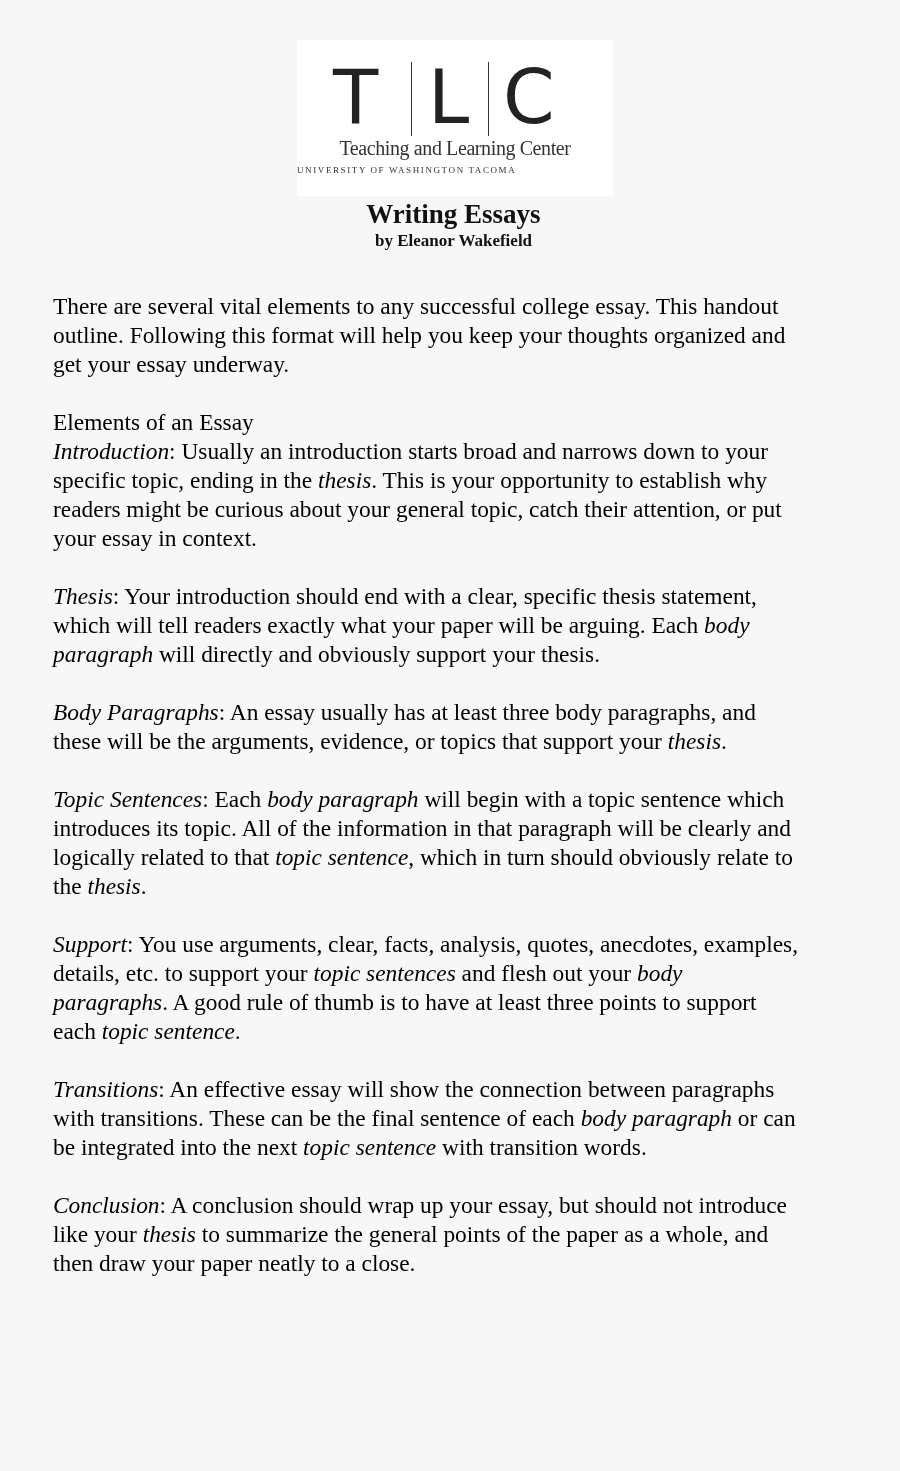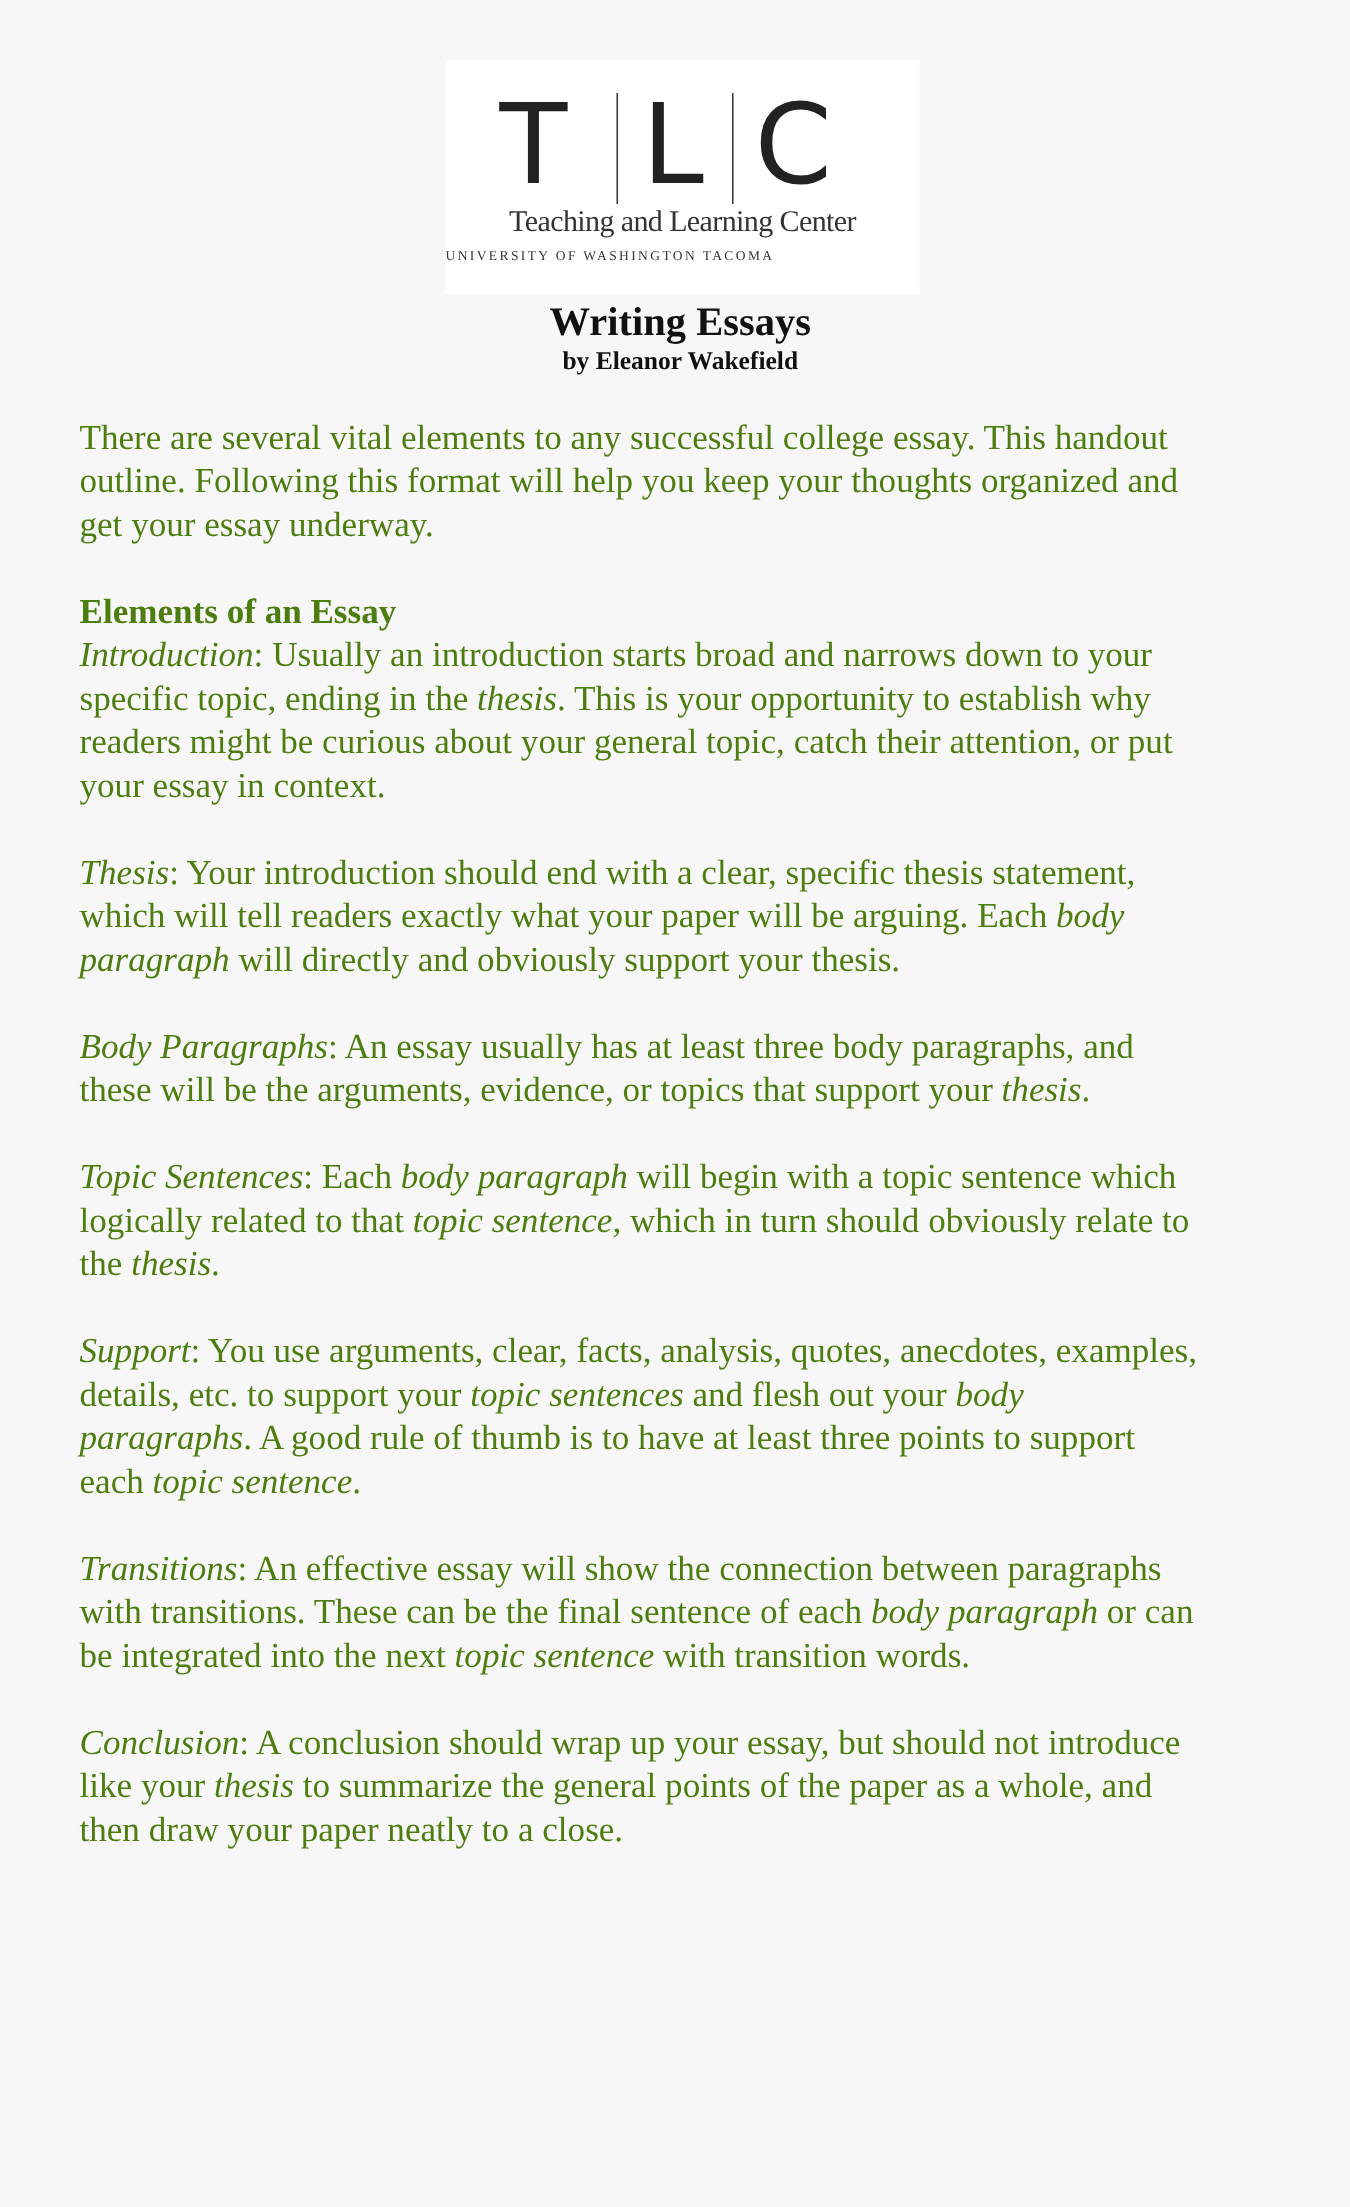--- a/index.html
+++ b/index.html
@@ -93,32 +93,32 @@
       width: 907px;
       text-align: center;
       font-size: 17px;
       line-height: 22px;
       font-weight: bold;
       color: #111111;
     }
     .content {
       position: absolute;
       left: 53px;
-      top: 278px;
+      top: 292px;
       width: 810px;
       font-size: 23.4px;
       line-height: 29px;
-      color: #4d7c0f;
+      color: #000000;
     }
     .line {
       display: block;
       white-space: nowrap;
     }
     .heading {
-      font-weight: bold;
+      font-weight: normal;
       display: block;
       white-space: nowrap;
     }
     .sect {
       margin: 0 0 29px 0;
     }
     em { }
   </style>
 </head>
 <body>
@@ -160,20 +160,21 @@
     <span class="line"><em>paragraph</em><span> will directly and obviously support your thesis.</span></span>
   </div>
 
   <div class="sect">
     <span class="line"><em>Body Paragraphs</em><span>: An essay usually has at least three body paragraphs, and</span></span>
     <span class="line"><span>these will be the arguments, evidence, or topics that support your </span><em>thesis</em><span>.</span></span>
   </div>
 
   <div class="sect">
     <span class="line"><em>Topic Sentences</em><span>: Each </span><em>body paragraph</em><span> will begin with a topic sentence which</span></span>
+    <span class="line">introduces its topic. All of the information in that paragraph will be clearly and</span>
     <span class="line"><span>logically related to that </span><em>topic sentence</em><span>, which in turn should obviously relate to</span></span>
     <span class="line"><span>the </span><em>thesis</em><span>.</span></span>
   </div>
 
   <div class="sect">
     <span class="line"><em>Support</em><span>: You use arguments, clear, facts, analysis, quotes, anecdotes, examples,</span></span>
     <span class="line"><span>details, etc. to support your </span><em>topic sentences</em><span> and flesh out your </span><em>body</em></span>
     <span class="line"><em>paragraphs</em><span>. A good rule of thumb is to have at least three points to support</span></span>
     <span class="line"><span>each </span><em>topic sentence</em><span>.</span></span>
   </div>

